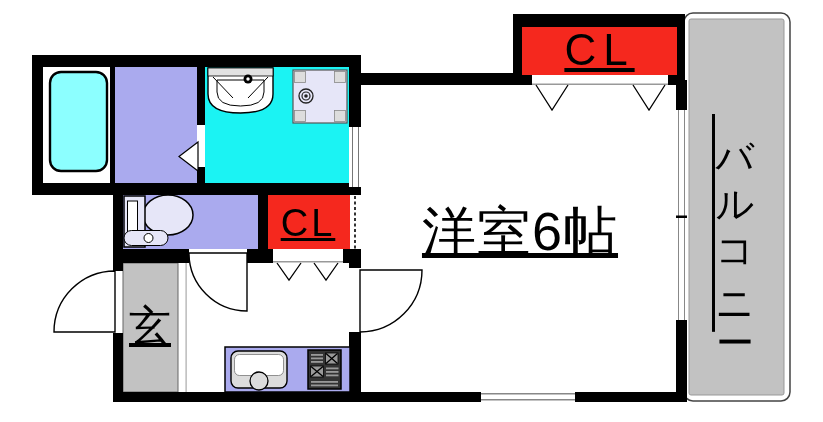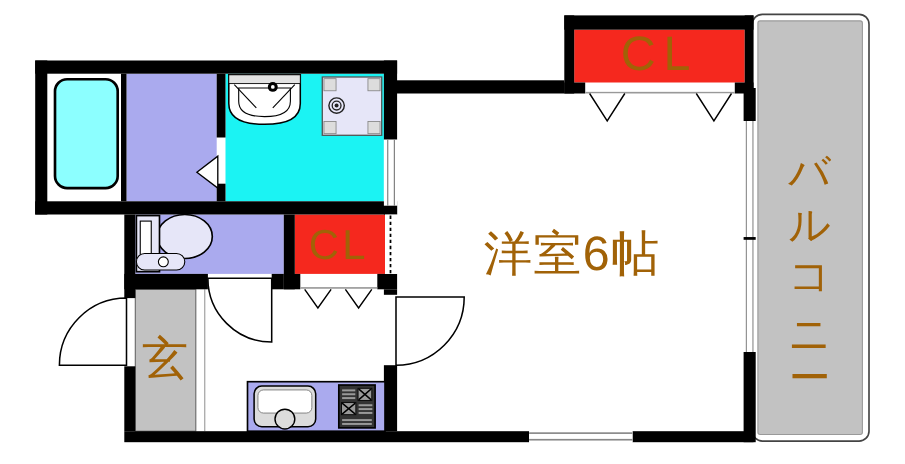--- a/index.html
+++ b/index.html
@@ -1,21 +1,21 @@
 <!DOCTYPE html>
 <html><head>
 <meta charset="utf-8">
 <style>
   html,body{margin:0;padding:0;background:#fff;}
   #plan{position:relative;width:823px;height:422px;background:#fff;overflow:hidden;
         font-family:"Liberation Sans","DejaVu Sans",sans-serif;}
   #plan svg{position:absolute;left:0;top:0;}
   .lbl{position:absolute;display:flex;align-items:center;justify-content:center;
-       color:#a16207;line-height:1;pointer-events:none;}
-  #label-western-room{left:400px;top:202px;width:240px;height:58px;font-size:44px;letter-spacing:1px;}
+       color:#000000;line-height:1;pointer-events:none;text-decoration:underline;}
+  #label-western-room{left:400px;top:202px;width:240px;height:58px;font-size:54px;letter-spacing:1px;}
   #label-closet-top{left:522px;top:25px;width:155px;height:50px;font-size:44px;letter-spacing:7px;}
   #label-closet-mid{left:266px;top:196px;width:84px;height:53px;font-size:38px;letter-spacing:3px;}
   #label-entrance{left:121px;top:301px;width:58px;height:50px;font-size:42px;}
   #label-balcony{left:688px;top:90px;width:94px;height:266px;}
   #label-balcony span{writing-mode:vertical-rl;font-size:38px;letter-spacing:9px;}
 </style>
 </head>
 <body>
 
 <div id="plan">

